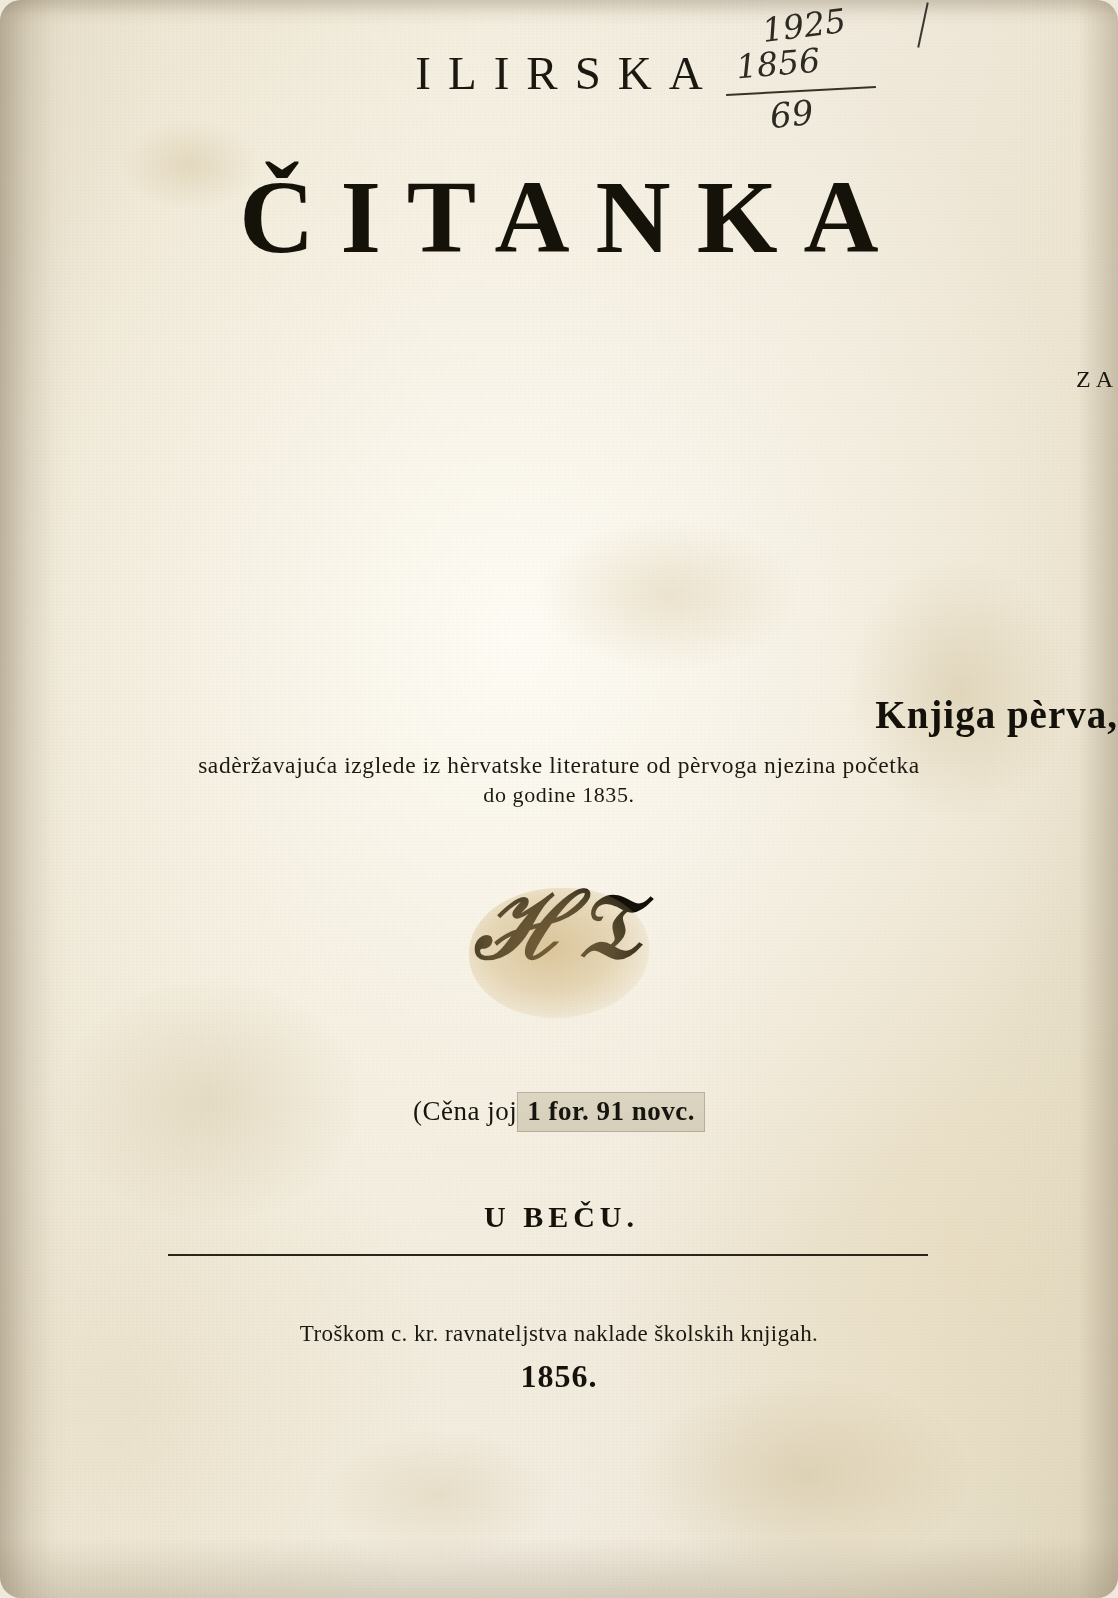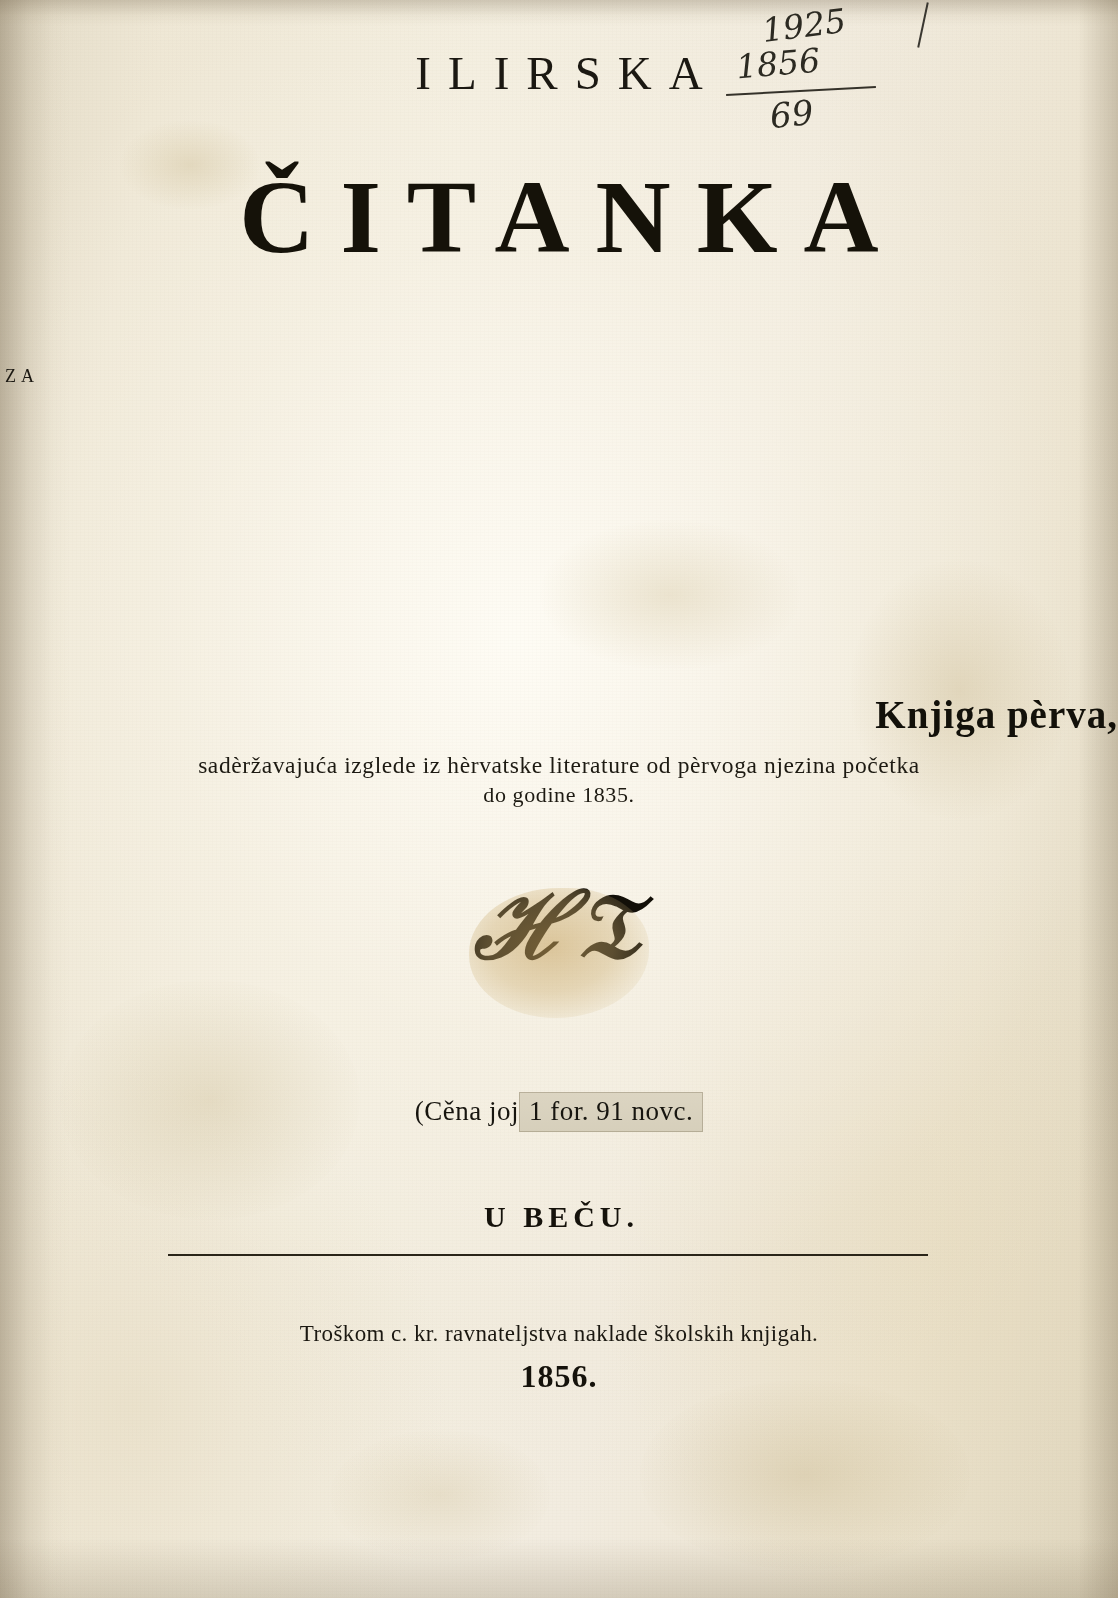--- a/index.html
+++ b/index.html
@@ -17,20 +17,21 @@
   #page {
     position: relative;
     width: 1118px;
     height: 1598px;
     background:
       radial-gradient(ellipse 70% 55% at 46% 40%, rgba(255,253,246,0.95) 0%, rgba(247,242,229,0.65) 45%, rgba(236,228,208,0.15) 78%, rgba(236,228,208,0) 100%),
       radial-gradient(ellipse 45% 35% at 85% 78%, rgba(230,217,186,0.55) 0%, rgba(230,217,186,0) 70%),
       radial-gradient(ellipse 40% 30% at 12% 88%, rgba(226,214,186,0.5) 0%, rgba(226,214,186,0) 70%),
       linear-gradient(100deg, #e2dac6 0%, #efe8d6 12%, #f4efe1 35%, #f2ece0 60%, #ece4d0 82%, #ded5bd 100%);
     overflow: hidden;
+    border-radius: 21px;
   }
 
   
   #grain {
     position: absolute;
     inset: 0;
     pointer-events: none;
     opacity: .45;
     background-image:
       repeating-linear-gradient(0deg, rgba(160,145,115,0.045) 0px, rgba(160,145,115,0.045) 1px, rgba(255,255,255,0) 1px, rgba(255,255,255,0) 3px),
@@ -105,22 +106,22 @@
     text-indent: 26px;
     font-weight: 700;
     color: #151209;
     font-family: "Liberation Serif", serif;
   }
 
   #line-za {
     position: absolute;
     top: 366px;
     left: 0; right: 0;
-    text-align: left;
-    font-size: 18px;
+    text-align: right;
+    font-size: 24px;
     letter-spacing: 5px;
     text-indent: 5px;
     color: #1b1812;
   }
 
   #line-gornje {
     position: absolute;
     top: 482px;
     left: 0; right: 0;
     text-align: center;
@@ -193,21 +194,21 @@
     font-size: 27px;
     color: #17150f;
     white-space: nowrap;
   }
   #price-row .paren { letter-spacing: .5px; }
   #price-patch {
     display: inline-block;
     background: linear-gradient(180deg, #dcd5c2 0%, #d6cfbb 100%);
     padding: 4px 10px 5px 10px;
     box-shadow: 0 0 0 1px rgba(120,108,84,0.35) inset;
-    font-weight: normal;
+    font-weight: bold;
     letter-spacing: .5px;
   }
 
   #rule {
     position: absolute;
     top: 1254px;
     left: 168px;
     width: 760px;
     height: 0;
     border-top: 2px solid #2a2519;

